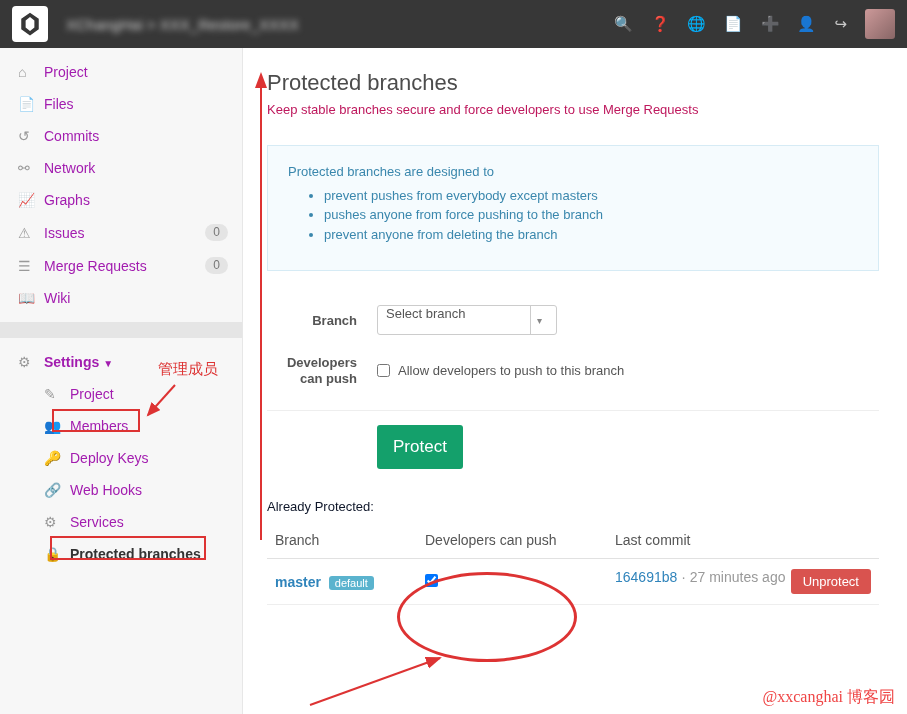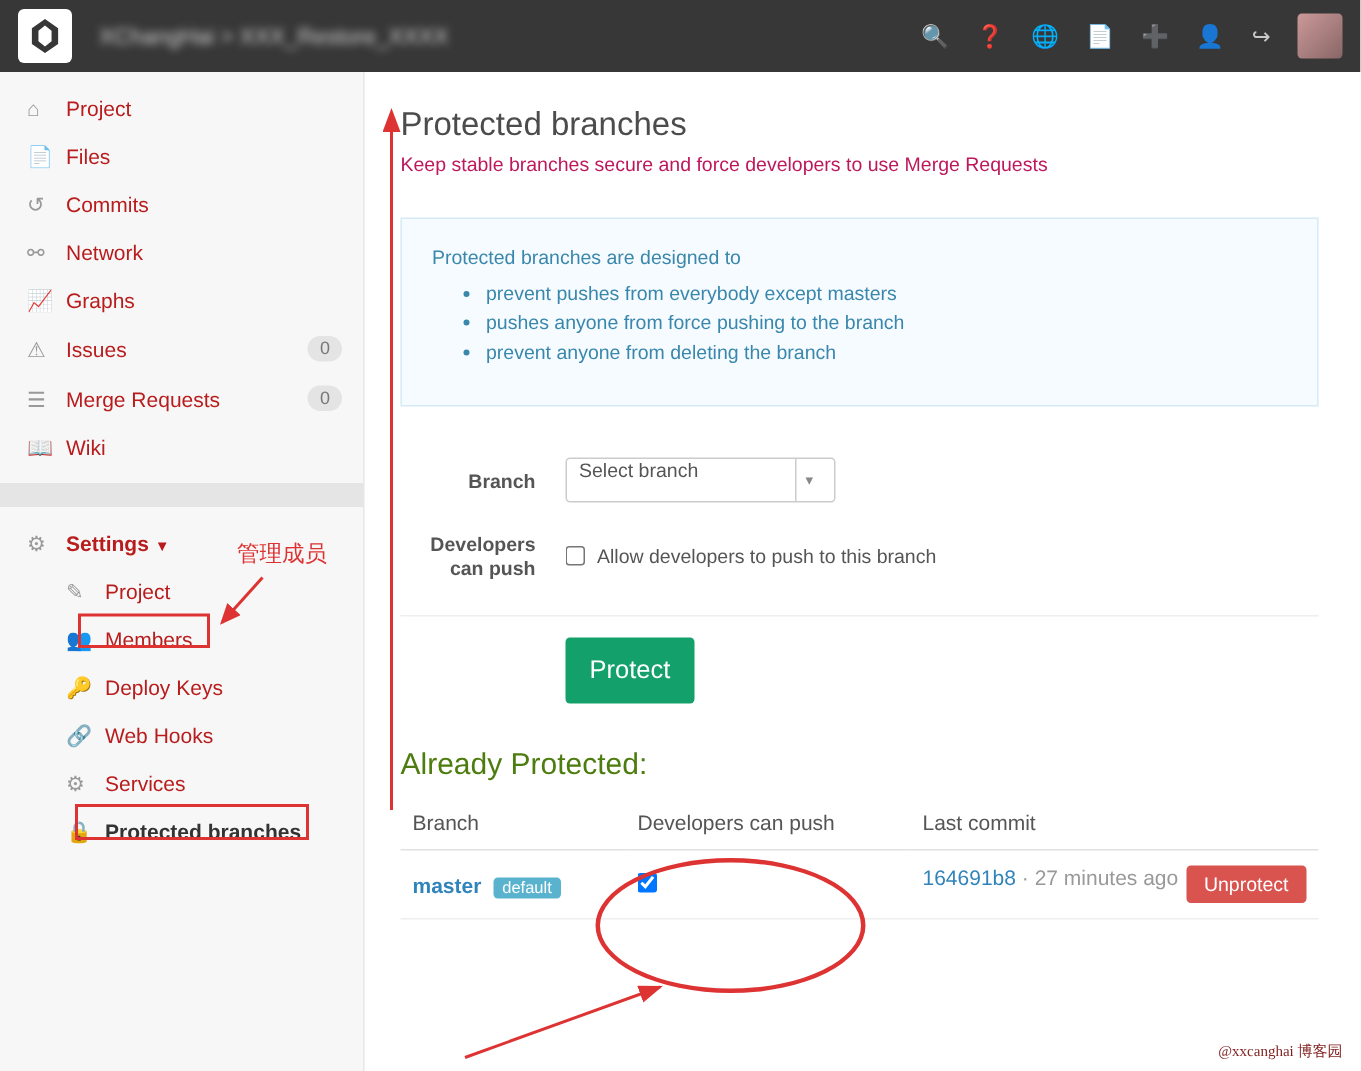--- a/index.html
+++ b/index.html
@@ -9,21 +9,21 @@
 .logo svg{width:28px;height:28px}
 .crumb{color:#d0d0d0;font-size:15px;filter:blur(3px)}
 .topicons{margin-left:auto;display:flex;gap:18px;color:#c9c9c9;align-items:center}
 .topicons span{cursor:pointer;font-size:15px}
 .avatar{width:30px;height:30px;background:linear-gradient(135deg,#c99,#866);border-radius:3px}
 .shell{display:flex}
 .sidebar{width:243px;background:#f7f7f7;border-right:1px solid #e7e7e7;min-height:666px;padding-top:8px}
 .snav{list-style:none}
 .snav li{display:flex;align-items:center;padding:8px 14px 8px 18px;color:#888;cursor:pointer;position:relative}
 .snav li .ico{width:26px;color:#999;font-size:14px}
-.snav li .lbl{color:#b91c1c;font-size:14px}
+.snav li .lbl{color:#a21caf;font-size:14px}
 .snav li .badge{margin-left:auto;background:#e4e4e4;color:#777;border-radius:9px;padding:0 8px;font-size:12px;line-height:17px}
 .snav .sep{height:1px;background:#e5e5e5;margin:8px 0}
 .snav .settings{font-weight:bold;color:#555}
 .snav .sub{padding-left:44px}
 .snav .active .lbl{font-weight:bold;color:#333}
 .annot-label{position:absolute;color:#d33;font-size:15px;font-family:SimSun,serif}
 .rbox{position:absolute;border:2px solid #d33;pointer-events:none}
 .main{flex:1;padding:22px 28px 10px 24px;position:relative}
 h1{font-size:22px;color:#4c4c4c;font-weight:500;margin-bottom:6px}
 .subt{color:#be185d;font-size:13px;margin-bottom:28px}
@@ -33,30 +33,30 @@
 .infobox a{color:#3a87ad;text-decoration:underline}
 .frow{display:flex;align-items:center;padding:10px 0}
 .flab{width:110px;text-align:right;padding-right:20px;color:#555;font-weight:bold;font-size:13px}
 .flab.two{line-height:1.2}
 .select{width:180px;height:30px;border:1px solid #ccc;border-radius:3px;display:flex;align-items:flex-start;padding:0 8px;color:#555;font-size:13px;position:relative;cursor:pointer;background:#fff}
 .select .caret{margin-left:auto;width:18px;height:100%;border-left:1px solid #ccc;display:flex;align-items:center;justify-content:center;color:#888;font-size:10px}
 .chk{margin-right:8px}
 .chklab{color:#555;font-size:13px}
 .divider{border-top:1px solid #eee;margin:14px 0}
 .btn-protect{background:#14a06b;color:#fff;border:none;border-radius:3px;padding:12px 16px;font-size:17px;cursor:pointer;margin-left:110px}
-h2.ap{font-size:20px;color:#4d7c0f;font-weight:500;margin:30px 0 8px}
+h2.ap{font-size:13px;color:#0f172a;font-weight:500;margin:30px 0 8px}
 .tbl{width:100%;border-collapse:collapse}
 .tbl th{text-align:left;padding:10px 8px;color:#555;border-bottom:1px solid #e1e1e1;font-weight:normal}
 .tbl td{padding:10px 8px;border-bottom:1px solid #eee;vertical-align:middle}
 .branch-link{color:#3084bb;font-weight:bold;text-decoration:none}
 .tag-default{background:#5ab3ce;color:#fff;font-size:11px;padding:1px 6px;border-radius:3px;margin-left:4px}
 .commit-link{color:#3084bb;text-decoration:none}
 .muted{color:#999}
 .btn-unprotect{background:#d9534f;color:#fff;border:none;border-radius:3px;padding:5px 12px;font-size:13px;cursor:pointer;float:right}
-.watermark{position:absolute;bottom:6px;right:12px;color:#7f1d1d;font-size:10px;font-family:SimSun,serif}
+.watermark{position:absolute;bottom:6px;right:12px;color:#ef4444;font-size:16px;font-family:SimSun,serif}
 svg.arrow{position:absolute;pointer-events:none}
 .circle-ann{position:absolute;border:3px solid #d33;border-radius:50%;pointer-events:none}
 </style>
 </head>
 <body>
 
 <div class="topbar">
   <div class="logo">
     <svg viewBox="0 0 32 32">
         <path fill="#373737" d="M16 3 L6 10 L6 22 L16 29 L26 22 L26 10 Z M16 8 L21 12 L21 20 L16 24 L11 20 L11 12 Z"></path>

